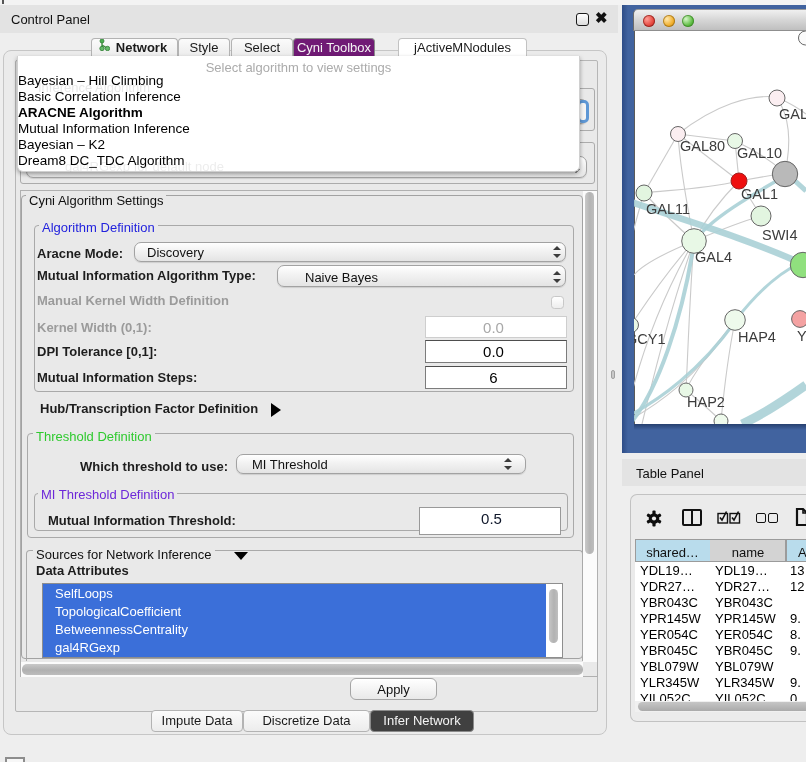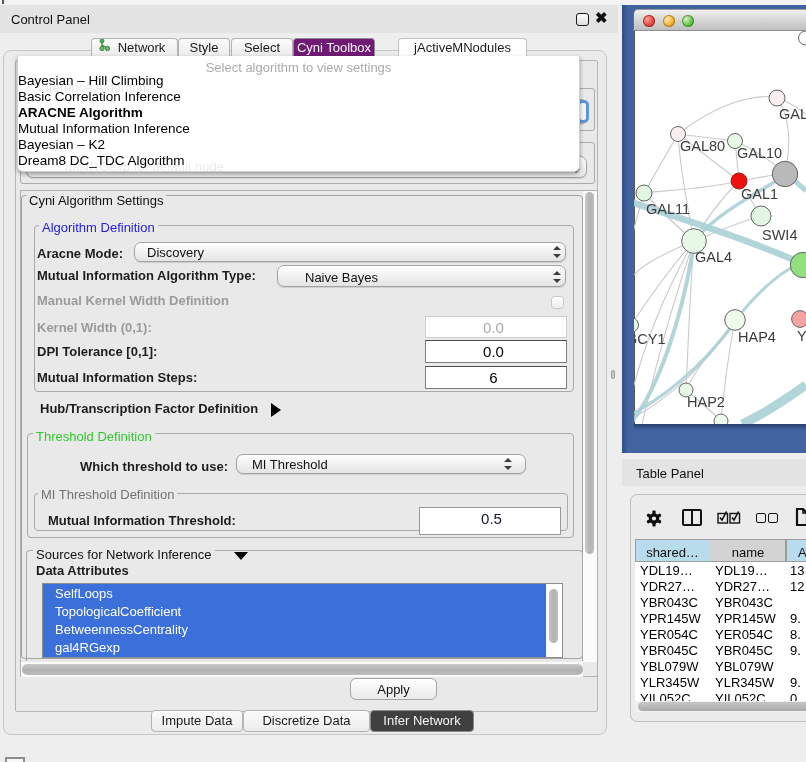--- a/index.html
+++ b/index.html
@@ -26,21 +26,21 @@
 <div class="abs" style="left:0;top:0;width:806px;height:5px;background:#f3f3f3;"></div>
 <div class="abs" style="left:2px;top:0;width:2px;height:4px;background:#555;"></div>
 
 <div class="abs" style="left:0;top:5px;width:618px;height:28px;background:#e3e3e3;"></div>
 <div class="abs lbl" style="left:11px;top:12px;">Control Panel</div>
 <div class="abs" style="left:576px;top:13px;width:13px;height:13px;border:1.6px solid #1a1a1a;border-radius:3px;background:linear-gradient(#fff,#ddd);"></div>
 <div class="abs" style="left:595px;top:9px;font-size:15px;font-weight:bold;color:#111;">✖</div>
 
 <div class="abs" style="left:3px;top:50px;width:604px;height:685px;background:#ebebeb;border:1px solid #c6c6c6;border-radius:8px;"></div>
 
-<div class="tab" style="left:91px;width:87px;padding-left:14px;">Network</div>
+<div class="tab" style="left:91px;width:87px;padding-left:14px;font-weight:bold;">Network</div>
 <svg class="abs" style="left:99px;top:39px;" width="11" height="12" viewBox="0 0 11 12">
   <line x1="3" y1="2" x2="3" y2="10" stroke="#3c8a3c" stroke-width="1.3"></line>
   <line x1="3" y1="6" x2="8" y2="9" stroke="#3c8a3c" stroke-width="1.3"></line>
   <circle cx="3" cy="2" r="2" fill="#4caf50" stroke="#2e7d32" stroke-width="0.8"></circle>
   <circle cx="3" cy="9.5" r="2.2" fill="#66bb6a" stroke="#2e7d32" stroke-width="0.8"></circle>
   <circle cx="8.5" cy="9.5" r="2.2" fill="#66bb6a" stroke="#2e7d32" stroke-width="0.8"></circle>
 </svg>
 <div class="tab" style="left:178px;width:52px;">Style</div>
 <div class="tab" style="left:231px;width:62px;">Select</div>
 <div class="tab" style="left:293px;width:82px;background:#701a75;border-color:#8b8b8b;color:#f4f4f4;">Cyni Toolbox</div>
@@ -99,21 +99,21 @@
 <div class="gbox" style="left:27px;top:433px;width:547px;height:105px;"></div>
 <div class="gtitle" style="left:33px;top:429px;color:#2fca2f;">Threshold Definition</div>
 
 <div class="abs blbl" style="left:80px;top:459px;">Which threshold to use:</div>
 <div class="combo" style="left:236px;top:454px;width:290px;height:20px;">
     <span class="ct" style="left:15px;top:2px;">MI Threshold</span>
   </div>
 <div class="updn" style="left:504px;top:458px;"></div>
 
 <div class="gbox" style="left:34px;top:493px;width:534px;height:38px;"></div>
-<div class="gtitle" style="left:38px;top:487px;color:#737373;">MI Threshold Definition</div>
+<div class="gtitle" style="left:38px;top:487px;color:#6d28d9;">MI Threshold Definition</div>
 
 <div class="abs blbl" style="left:48px;top:513px;">Mutual Information Threshold:</div>
 <div class="tfield" style="left:419px;top:507px;width:142px;height:28px;border:1px solid #999;color:#0f172a;padding:2px 5px 0 8px;">0.5</div>
 
 <div class="gbox" style="left:26px;top:550px;width:557px;height:111px;border-bottom:none;border-radius:4px 4px 0 0;"></div>
 <div class="gtitle" style="left:33px;top:547px;color:#111;">Sources for Network Inference</div>
 <div class="abs" style="left:234px;top:552px;width:0;height:0;border-left:7.5px solid transparent;border-right:7.5px solid transparent;border-top:8px solid #000;"></div>
 
 <div class="abs blbl" style="left:36px;top:563px;">Data Attributes</div>
 

